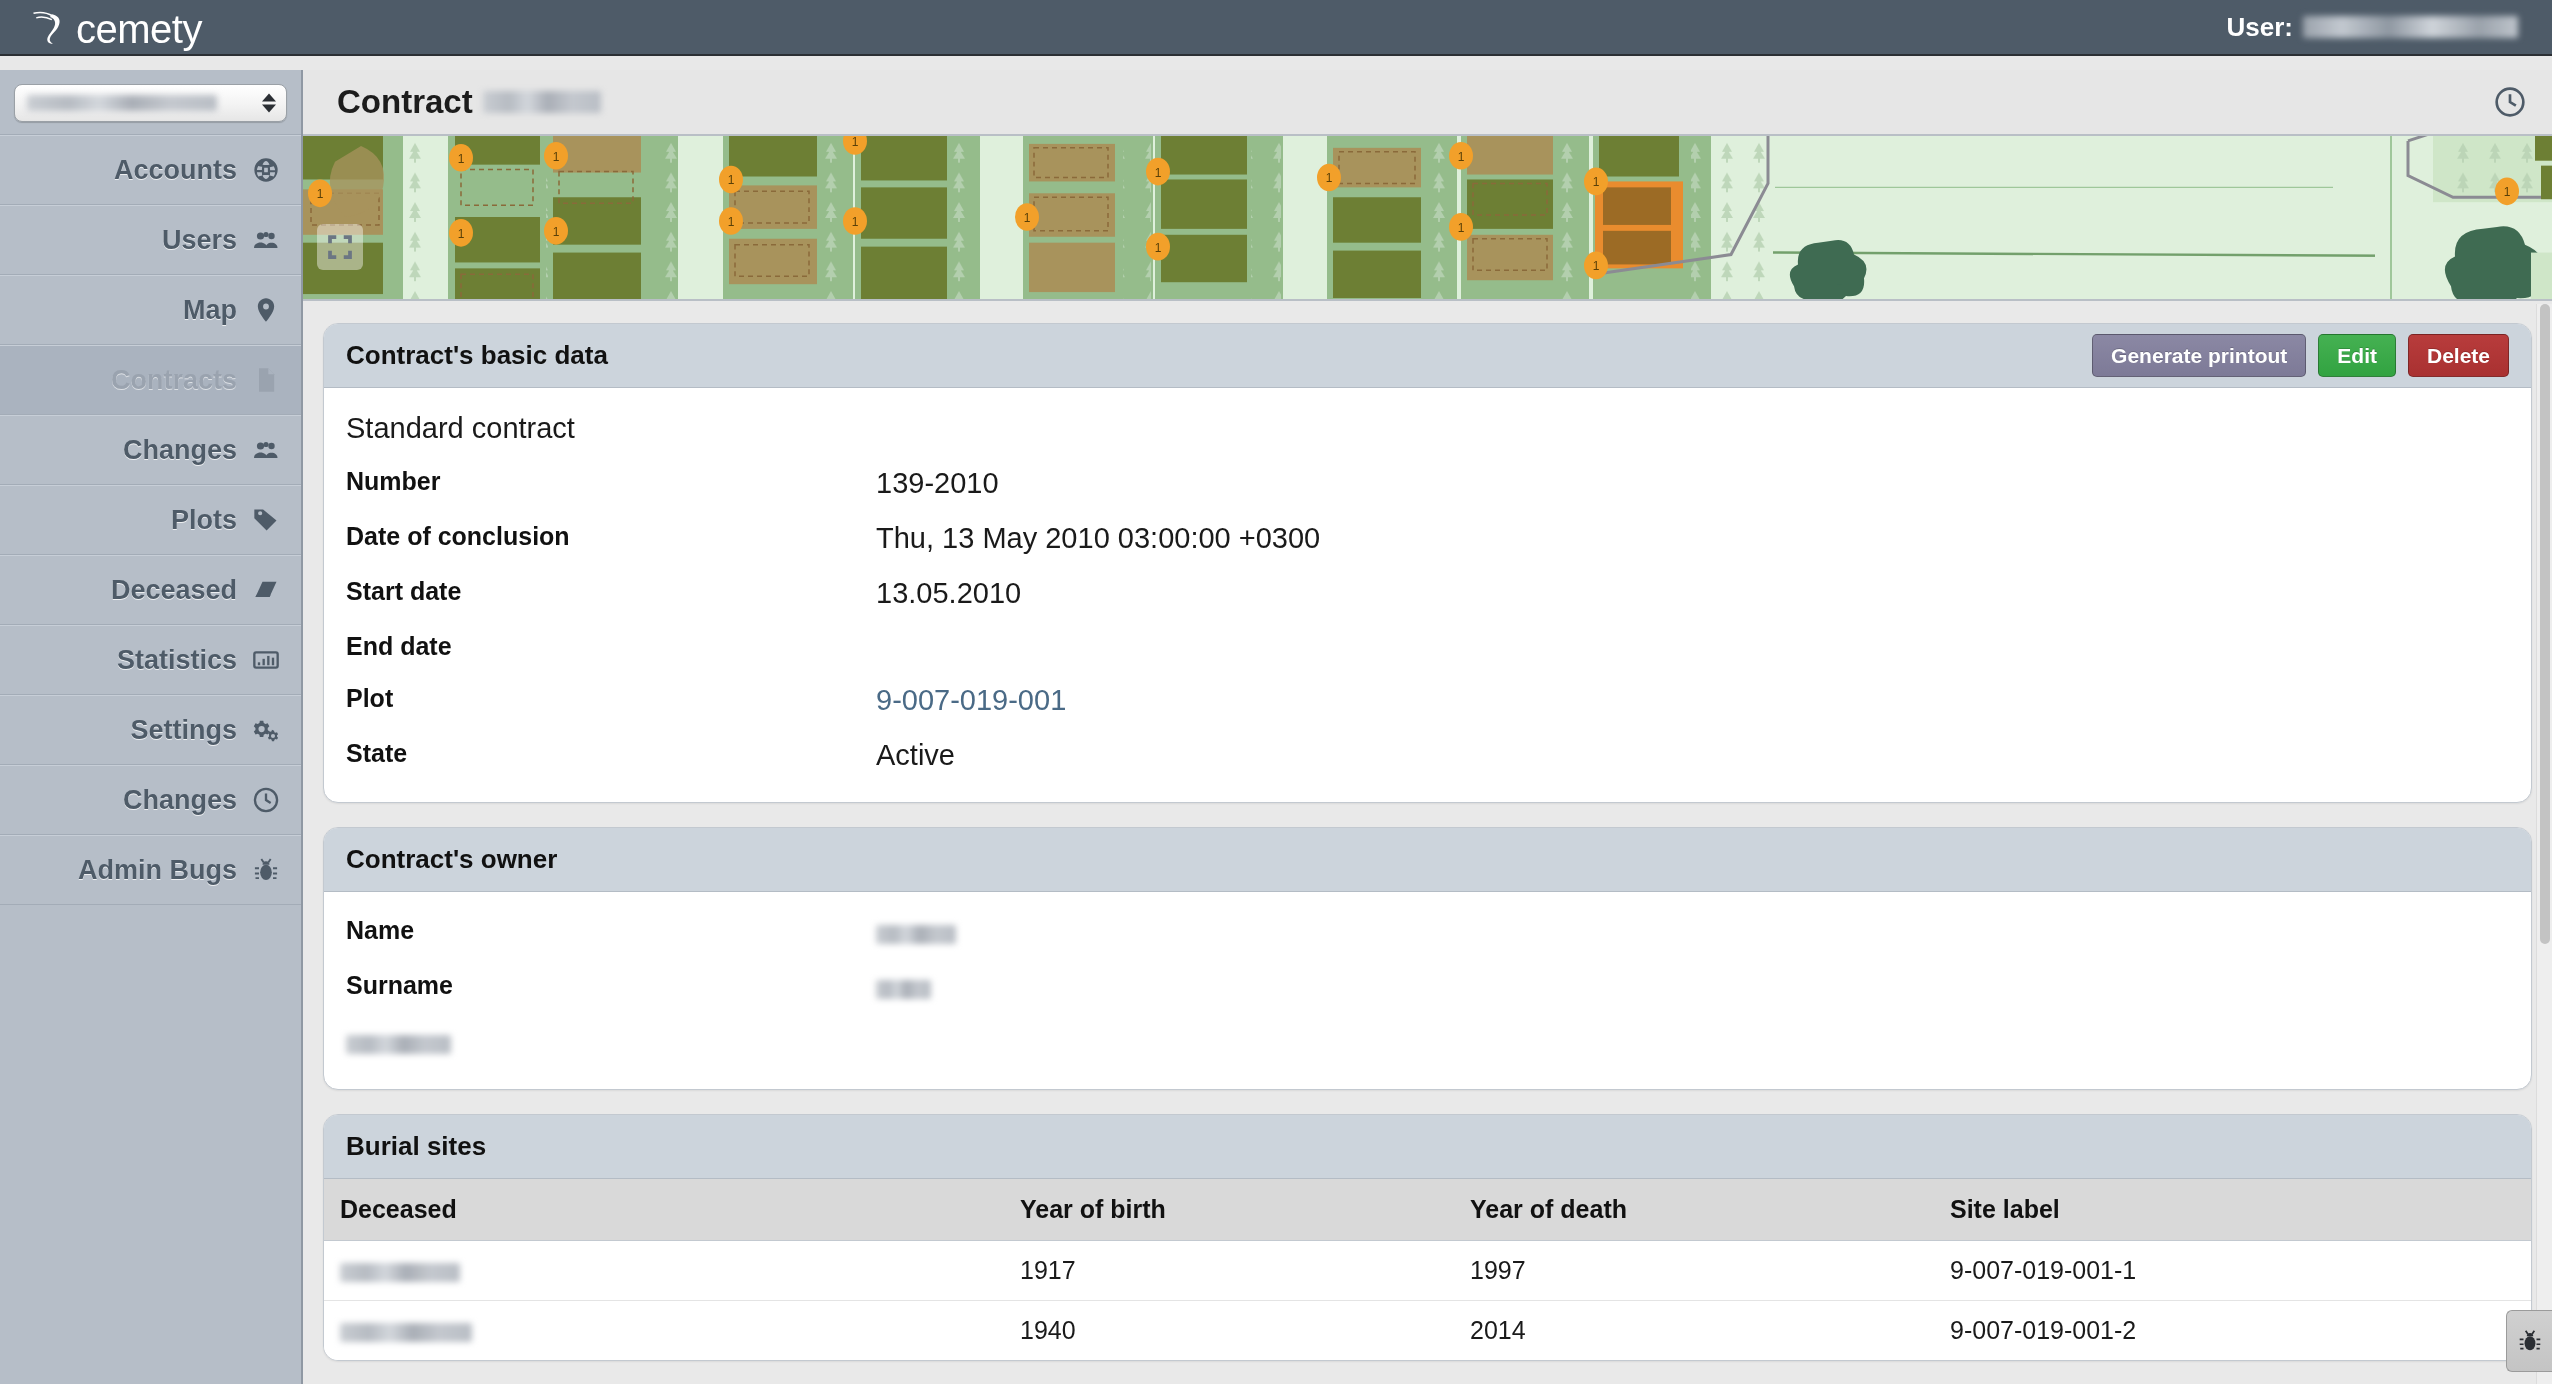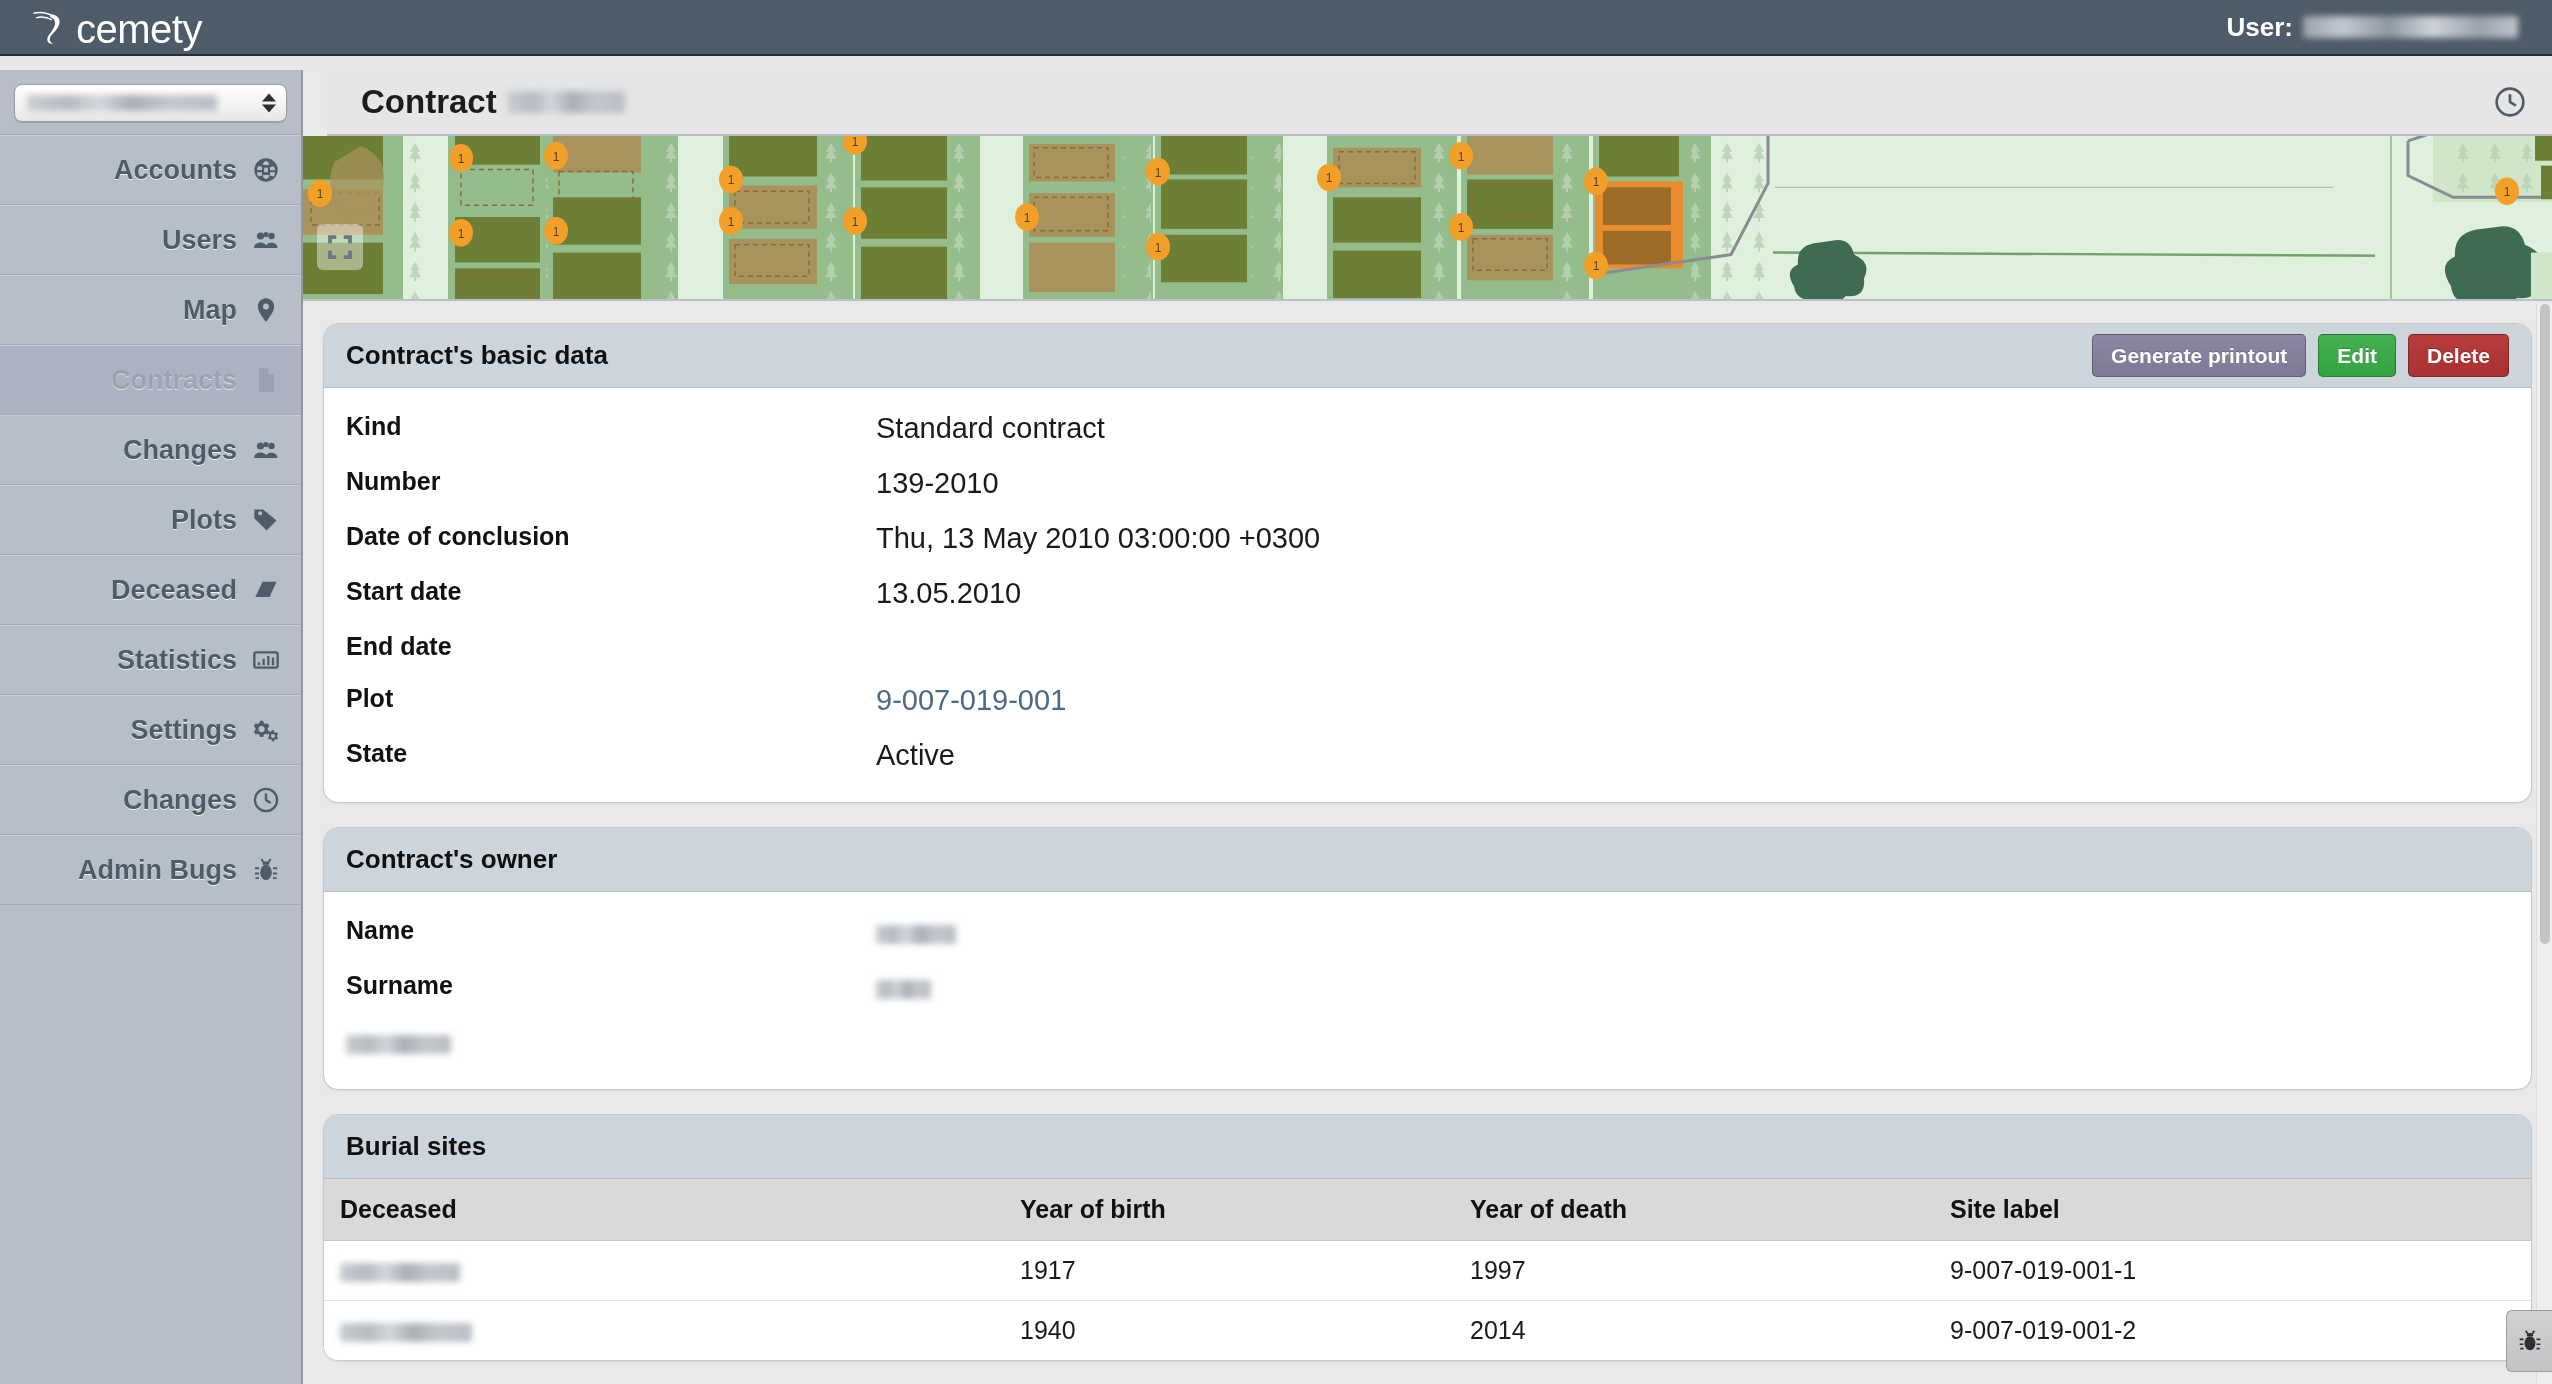--- a/index.html
+++ b/index.html
@@ -113,21 +113,20 @@
     background: #e9e9e9;
   }
 
   
   #page-title-bar {
     height: 66px;
     background: #e6e6e6;
     border-bottom: 2px solid #b9bfc6;
     display: flex; align-items: center; justify-content: space-between;
     padding: 0 26px 0 34px;
-    margin-left: 24px;
   }
   #page-title {
     font-size: 33px; font-weight: 700; color: #1c1c1c;
     display: flex; align-items: center; gap: 10px;
   }
   #page-title .redact { height: 22px; width: 120px; }
   #history-icon svg { width: 32px; height: 32px; fill: #4e5b68; display: block; }
 
   
   #map-strip {
@@ -616,21 +615,20 @@
       <div class="panel-head">
         <div class="panel-title">Contract's basic data</div>
         <div class="panel-actions">
           <button class="btn btn-default">Generate printout</button>
           <button class="btn btn-success">Edit</button>
           <button class="btn btn-danger">Delete</button>
         </div>
       </div>
       <div class="panel-body">
         <div class="field-row">
-          <div class="field-label">Kind</div>
           <div class="field-value">Standard contract</div>
         </div>
         <div class="field-row">
           <div class="field-label">Number</div>
           <div class="field-value">139-2010</div>
         </div>
         <div class="field-row">
           <div class="field-label">Date of conclusion</div>
           <div class="field-value">Thu, 13 May 2010 03:00:00 +0300</div>
         </div>

